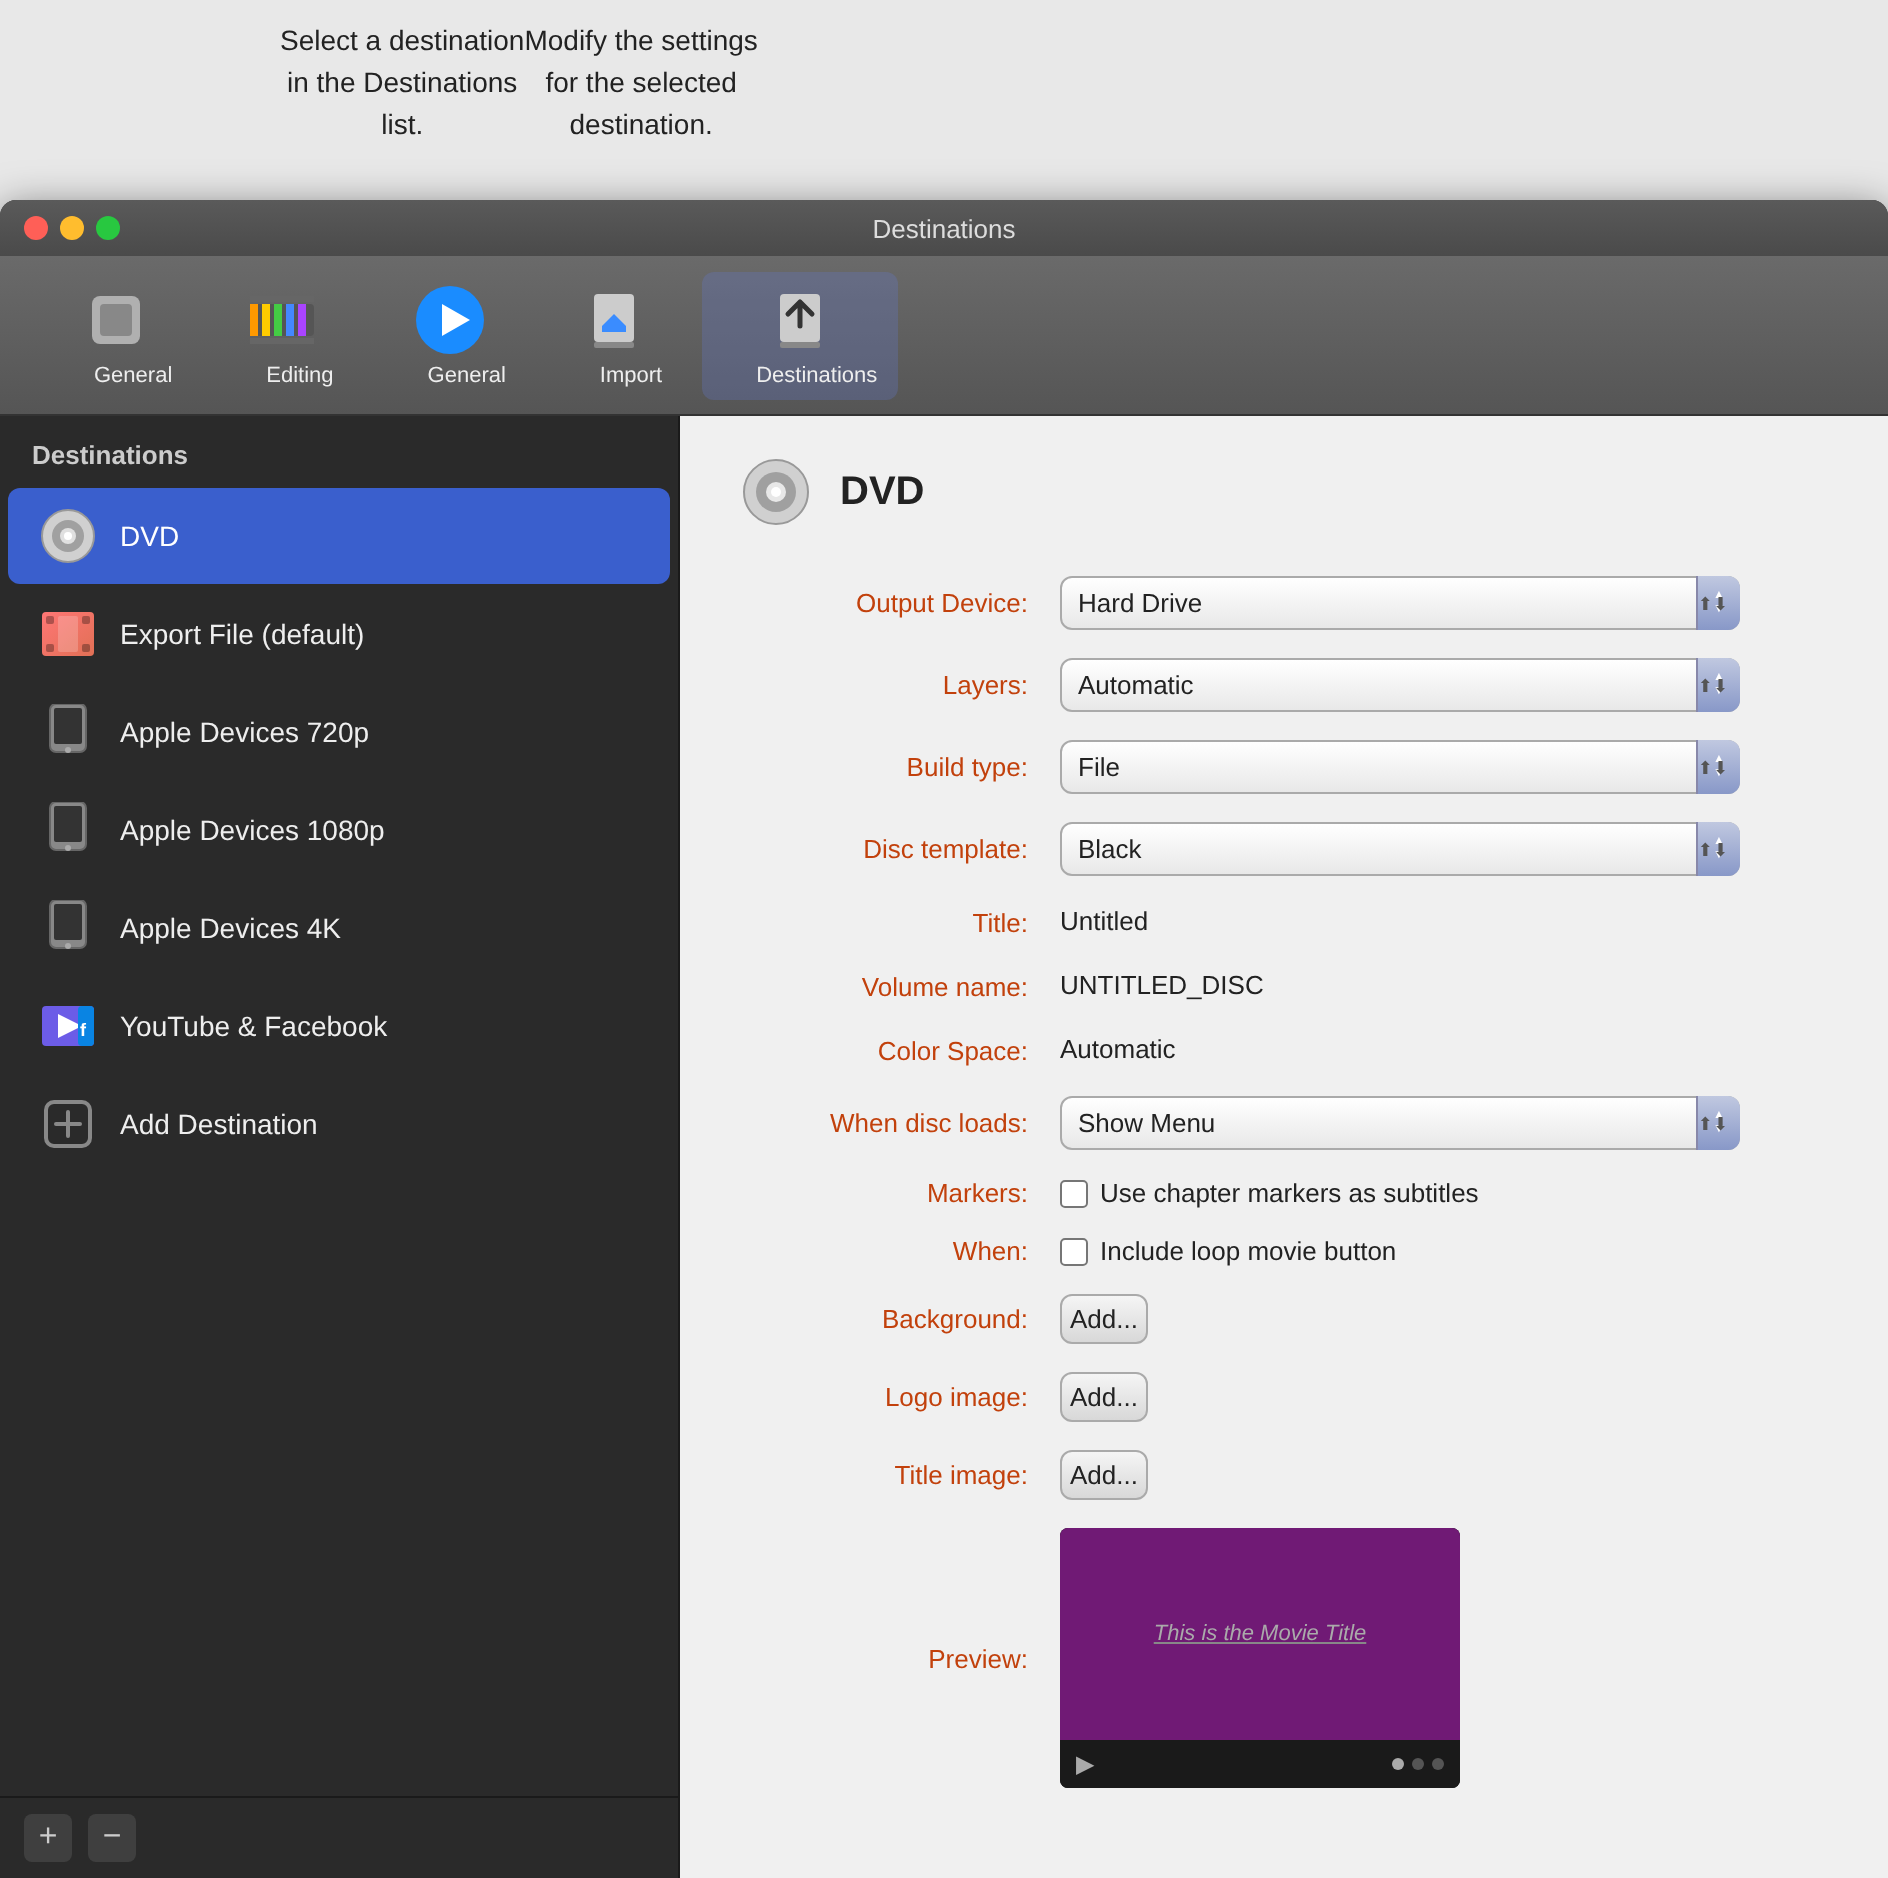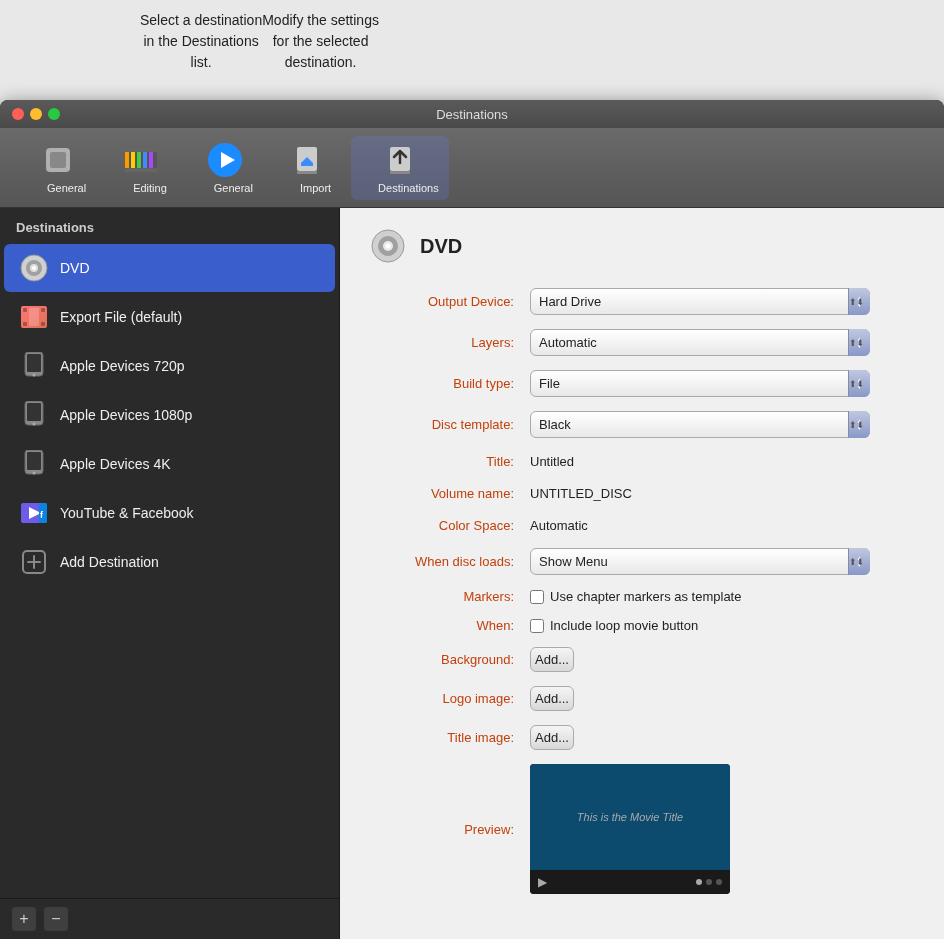--- a/index.html
+++ b/index.html
@@ -303,27 +303,28 @@
       width: 200px;
       height: 130px;
       background: #000;
       border-radius: 4px;
       display: flex;
       flex-direction: column;
       overflow: hidden;
     }
     .preview-screen {
       flex: 1;
-      background: #0c4a6e;
+      background: #701a75;
       display: flex;
       align-items: center;
       justify-content: center;
       font-size: 11px;
       color: #888;
       position: relative;
+      text-decoration: underline;
     }
     .preview-title-text {
       color: #aaa;
       font-size: 11px;
       font-style: italic;
     }
     .preview-controls {
       height: 24px;
       background: #1a1a1a;
       display: flex;
@@ -635,21 +636,21 @@
             <div class="select-arrow"></div>
           </div>
         </div>
       </div>
 
       <div class="form-row">
         <span class="form-label">Markers:</span>
         <div class="form-control">
           <div class="form-checkbox-row">
             <input type="checkbox" style="">
-            <span class="form-checkbox-label">Use chapter markers as template</span>
+            <span class="form-checkbox-label">Use chapter markers as subtitles</span>
           </div>
         </div>
       </div>
 
       <div class="form-row">
         <span class="form-label">When:</span>
         <div class="form-control">
           <div class="form-checkbox-row">
             <input type="checkbox" style="">
             <span class="form-checkbox-label">Include loop movie button</span>

